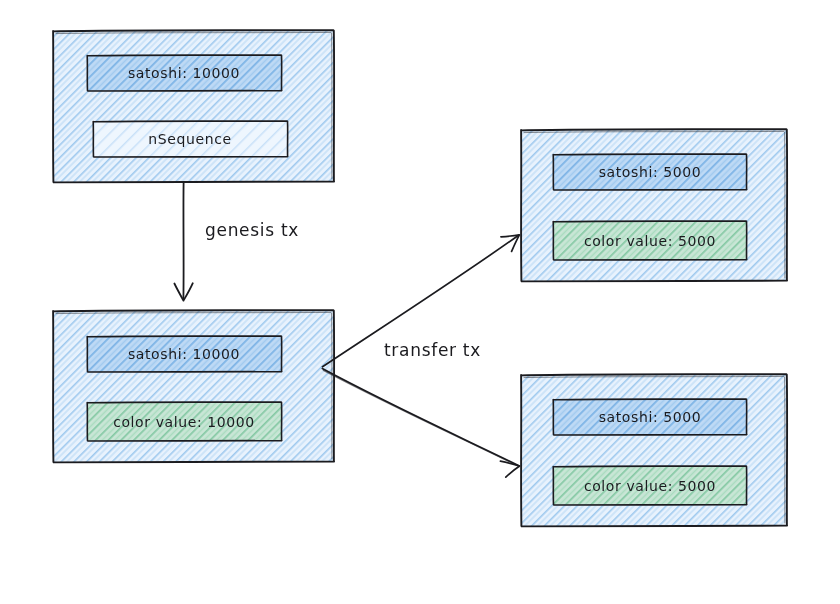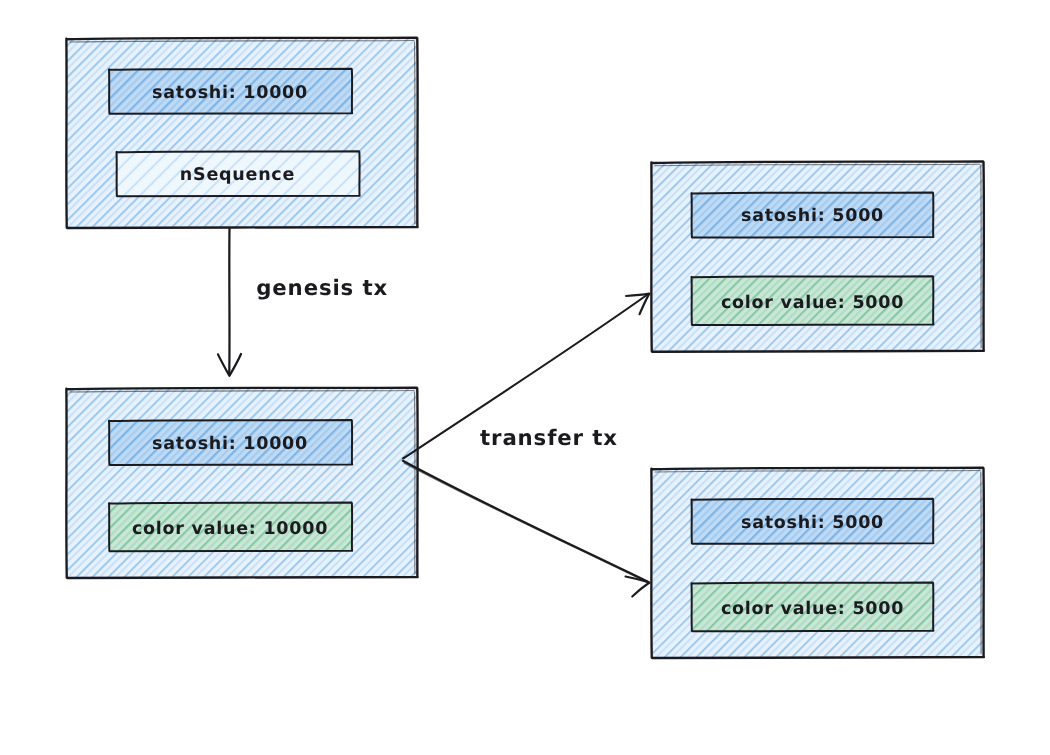--- a/index.html
+++ b/index.html
@@ -11,21 +11,20 @@
     width: 840px;
     height: 604px;
     overflow: hidden;
     font-family: "DejaVu Sans", sans-serif;
   }
   #canvas {
     position: relative;
     width: 840px;
     height: 604px;
     background: #ffffff;
-    font-weight: bold;
   }
   svg.diagram {
     position: absolute;
     top: 0;
     left: 0;
     width: 840px;
     height: 604px;
   }
   .node-label {
     font-family: "DejaVu Sans", sans-serif;

